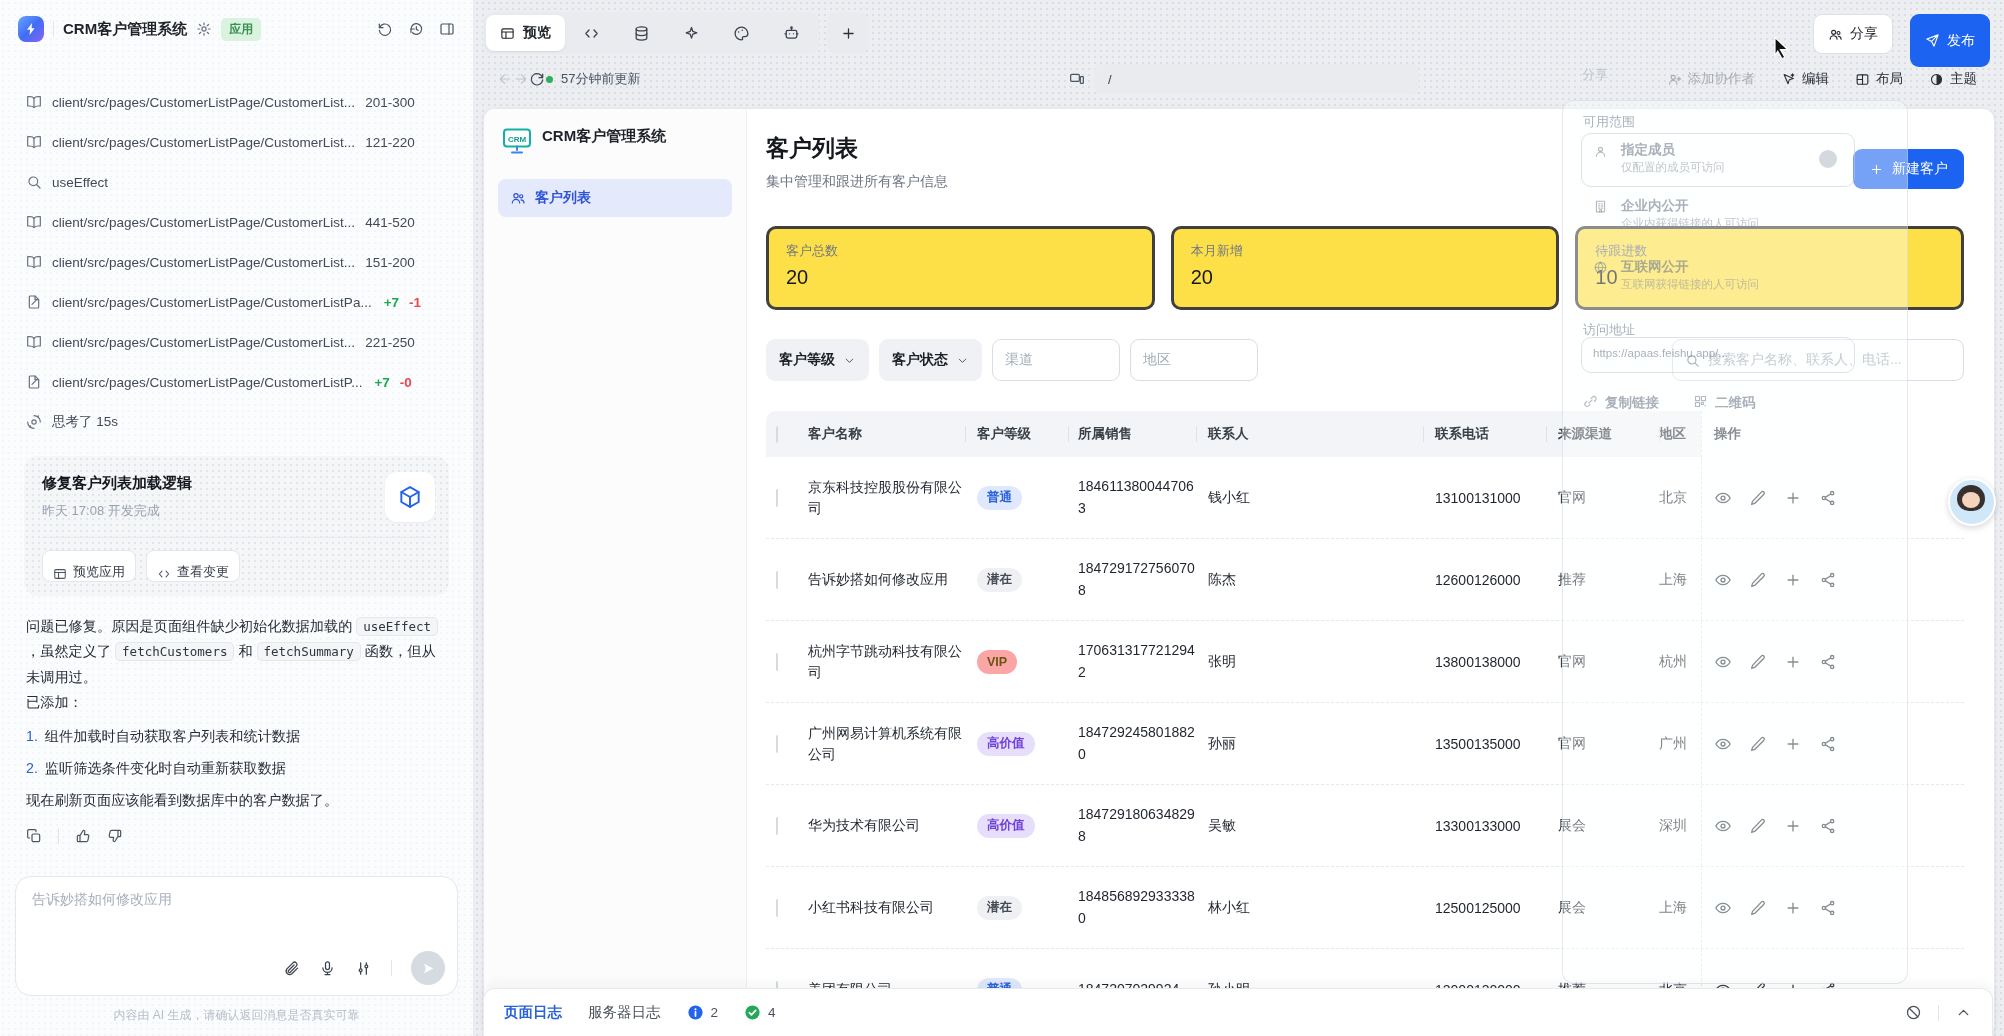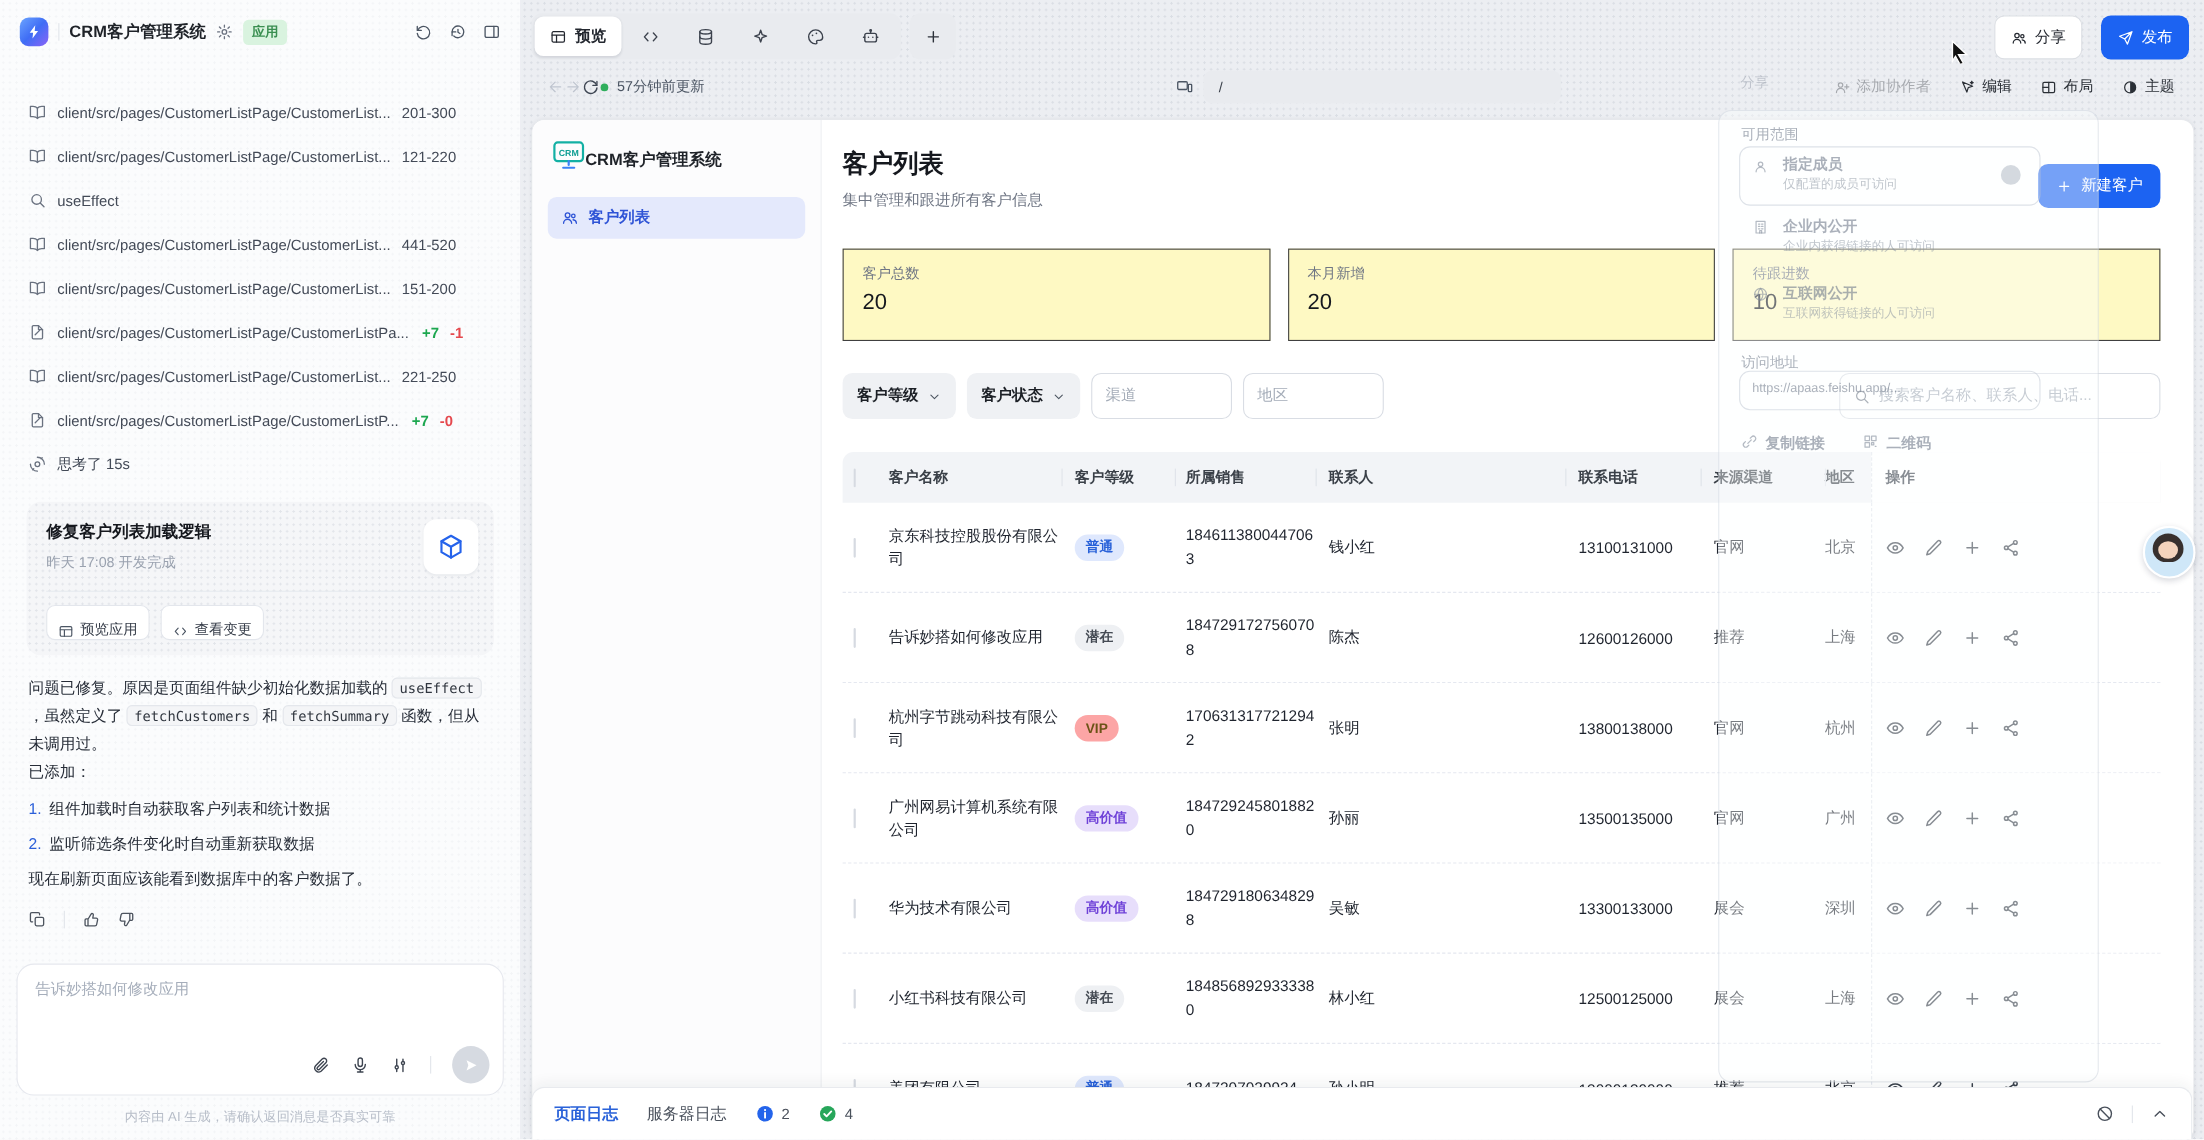--- a/index.html
+++ b/index.html
@@ -49,50 +49,50 @@
 .send .icn{width:15px;height:15px}
 .disclaimer{position:absolute;bottom:12px;left:0;right:0;text-align:center;font-size:12px;color:#b7bdc8}
 
 .main{position:absolute;left:473px;top:0;right:0;bottom:0}
 .tb1{position:absolute;left:10px;top:12px;height:42px;display:flex;align-items:center;z-index:4}
 .tabgroup{height:42px;background:#e9ebef;border-radius:10px;display:flex;align-items:center;padding:0 3px;gap:1px}
 .tab-active{height:36px;background:#fff;border-radius:8px;display:flex;align-items:center;gap:8px;padding:0 14px;font-size:14px;font-weight:700;color:#23272f;box-shadow:0 1px 2px rgba(25,35,55,.10)}
 .tab-ico{width:50px;height:36px;display:flex;align-items:center;justify-content:center;color:#3c424d;cursor:pointer}
 .addtab{margin-left:8px;width:42px;height:42px;border-radius:10px;background:#e9ebef;display:flex;align-items:center;justify-content:center;color:#2c313a;cursor:pointer}
 .btn-share{position:absolute;right:111px;top:14px;height:38px;display:flex;align-items:center;gap:7px;background:#fff;border:1px solid #dcdfe4;border-radius:9px;padding:0 14px;font-size:14px;color:#23272f;z-index:4;cursor:pointer}
-.btn-pub{position:absolute;right:14px;top:14px;height:40px;display:flex;align-items:center;gap:7px;background:#1c63f2;border-radius:9px;padding:0 15px;font-size:14px;color:#fff;z-index:4;cursor:pointer}
+.btn-pub{position:absolute;right:14px;top:14px;height:53px;display:flex;align-items:center;gap:7px;background:#1c63f2;border-radius:9px;padding:0 15px;font-size:14px;color:#fff;z-index:4;cursor:pointer}
 .tb2{position:absolute;left:24px;top:60px;height:38px;display:flex;align-items:center;z-index:4}
 .nav-dis{color:#bfc5cf}
 .nav-en{color:#3f4754}
 .gdot{width:7px;height:7px;border-radius:50%;background:#2fae5c;flex:none}
 .upd{font-size:13px;color:#4b5563;display:flex;align-items:center;gap:8px}
 .urlwrap{position:absolute;left:596px;top:60px;height:38px;display:flex;align-items:center;gap:9px;z-index:4;color:#4b5563}
 .urlbar{width:311px;height:30px;background:#e9ebef;border-radius:8px;display:flex;align-items:center;padding-left:14px;font-size:13px;color:#3a404a}
 .tb2r{position:absolute;right:27px;top:60px;height:38px;display:flex;align-items:center;gap:26px;z-index:4;font-size:13.5px;color:#2a2f36}
 .tb2r .item{display:flex;align-items:center;gap:6px;cursor:pointer}
 .tb2r .icn{width:15px;height:15px}
 .ghostly{opacity:.35}
 .ghost-share-label{position:absolute;left:1109px;top:66px;font-size:13px;color:#8b93a1;opacity:.45;z-index:4}
 
 .panel{position:absolute;left:10px;top:108px;width:1510px;height:928px;background:#fff;border:1px solid #e6e8ec;border-radius:12px;box-shadow:0 1px 4px rgba(20,30,55,.06);overflow:hidden;z-index:2}
 .aside{position:absolute;left:0;top:0;width:262px;bottom:0;background:#fcfcfd;border-right:1px solid #eef0f3}
-.aside-logo{display:flex;align-items:flex-end;padding:18px 18px 0}
+.aside-logo{display:flex;align-items:flex-start;gap:10px;padding:18px 18px 0}
 .crmlogo{width:30px;height:28px}
 .app-name{font-size:15px;font-weight:700;color:#1f2329}
 .navitem{margin:24px 14px 0;height:38px;border-radius:8px;background:#e4e9fc;color:#2f54d6;display:flex;align-items:center;gap:9px;padding:0 12px;font-size:14px;font-weight:700;cursor:pointer}
 .navitem .icn{width:16px;height:16px}
 .userrow{position:absolute;left:18px;bottom:14px;display:flex;align-items:center;gap:9px}
 .uavatar{width:28px;height:28px;border-radius:50%;background:radial-gradient(circle at 50% 42%,#e8c39e 0 38%,#57423a 39% 72%,#2e2723 73%);flex:none}
 .uname{font-size:14px;color:#23272f}
 .content{position:absolute;left:262px;top:0;right:0;bottom:0}
 .pg-title{position:absolute;left:20px;top:24px;font-size:23px;font-weight:700;color:#15181e}
 .pg-sub{position:absolute;left:20px;top:64px;font-size:14px;color:#6f7684}
 .btn-new{position:absolute;right:30px;top:40px;height:40px;display:flex;align-items:center;gap:8px;background:#1c63f2;color:#fff;border-radius:9px;padding:0 16px;font-size:14px;cursor:pointer}
 .stats{position:absolute;left:20px;right:30px;top:117px;display:flex;gap:16px}
-.stat{flex:1;height:84px;border:1px solid #404040;border-radius:0;background:#fef9c3;padding:13px 17px;box-sizing:border-box}
+.stat{flex:1;height:84px;border:3px solid #404040;border-radius:10px;background:#fde047;padding:13px 17px;box-sizing:border-box}
 .stat .lb{font-size:13px;color:#6f7684}
 .stat .vl{font-size:20px;font-weight:400;color:#15181e;margin-top:6px}
 .filters{position:absolute;left:20px;right:30px;top:230px;height:42px;display:flex;gap:10px;align-items:center}
 .fpill{height:42px;background:#eff1f4;border-radius:9px;display:flex;align-items:center;gap:8px;padding:0 13px;font-size:14px;font-weight:600;color:#1c2026;cursor:pointer}
 .fpill .icn{width:13px;height:13px;color:#4c5560}
 .finput{width:128px;height:42px;border:1px solid #d9dde4;border-radius:9px;background:#fff;display:flex;align-items:center;padding:0 12px;font-size:14px;color:#a4acb8;box-sizing:border-box;cursor:text}
 .fsearch{margin-left:auto;width:292px;height:42px;border:1px solid #d9dde4;border-radius:9px;background:#fff;display:flex;align-items:center;gap:8px;padding:0 12px;font-size:14px;color:#a4acb8;box-sizing:border-box;cursor:text}
 .fsearch .icn{width:15px;height:15px;color:#78808e}
 
 .table{position:absolute;left:20px;right:30px;top:302px;bottom:0}

